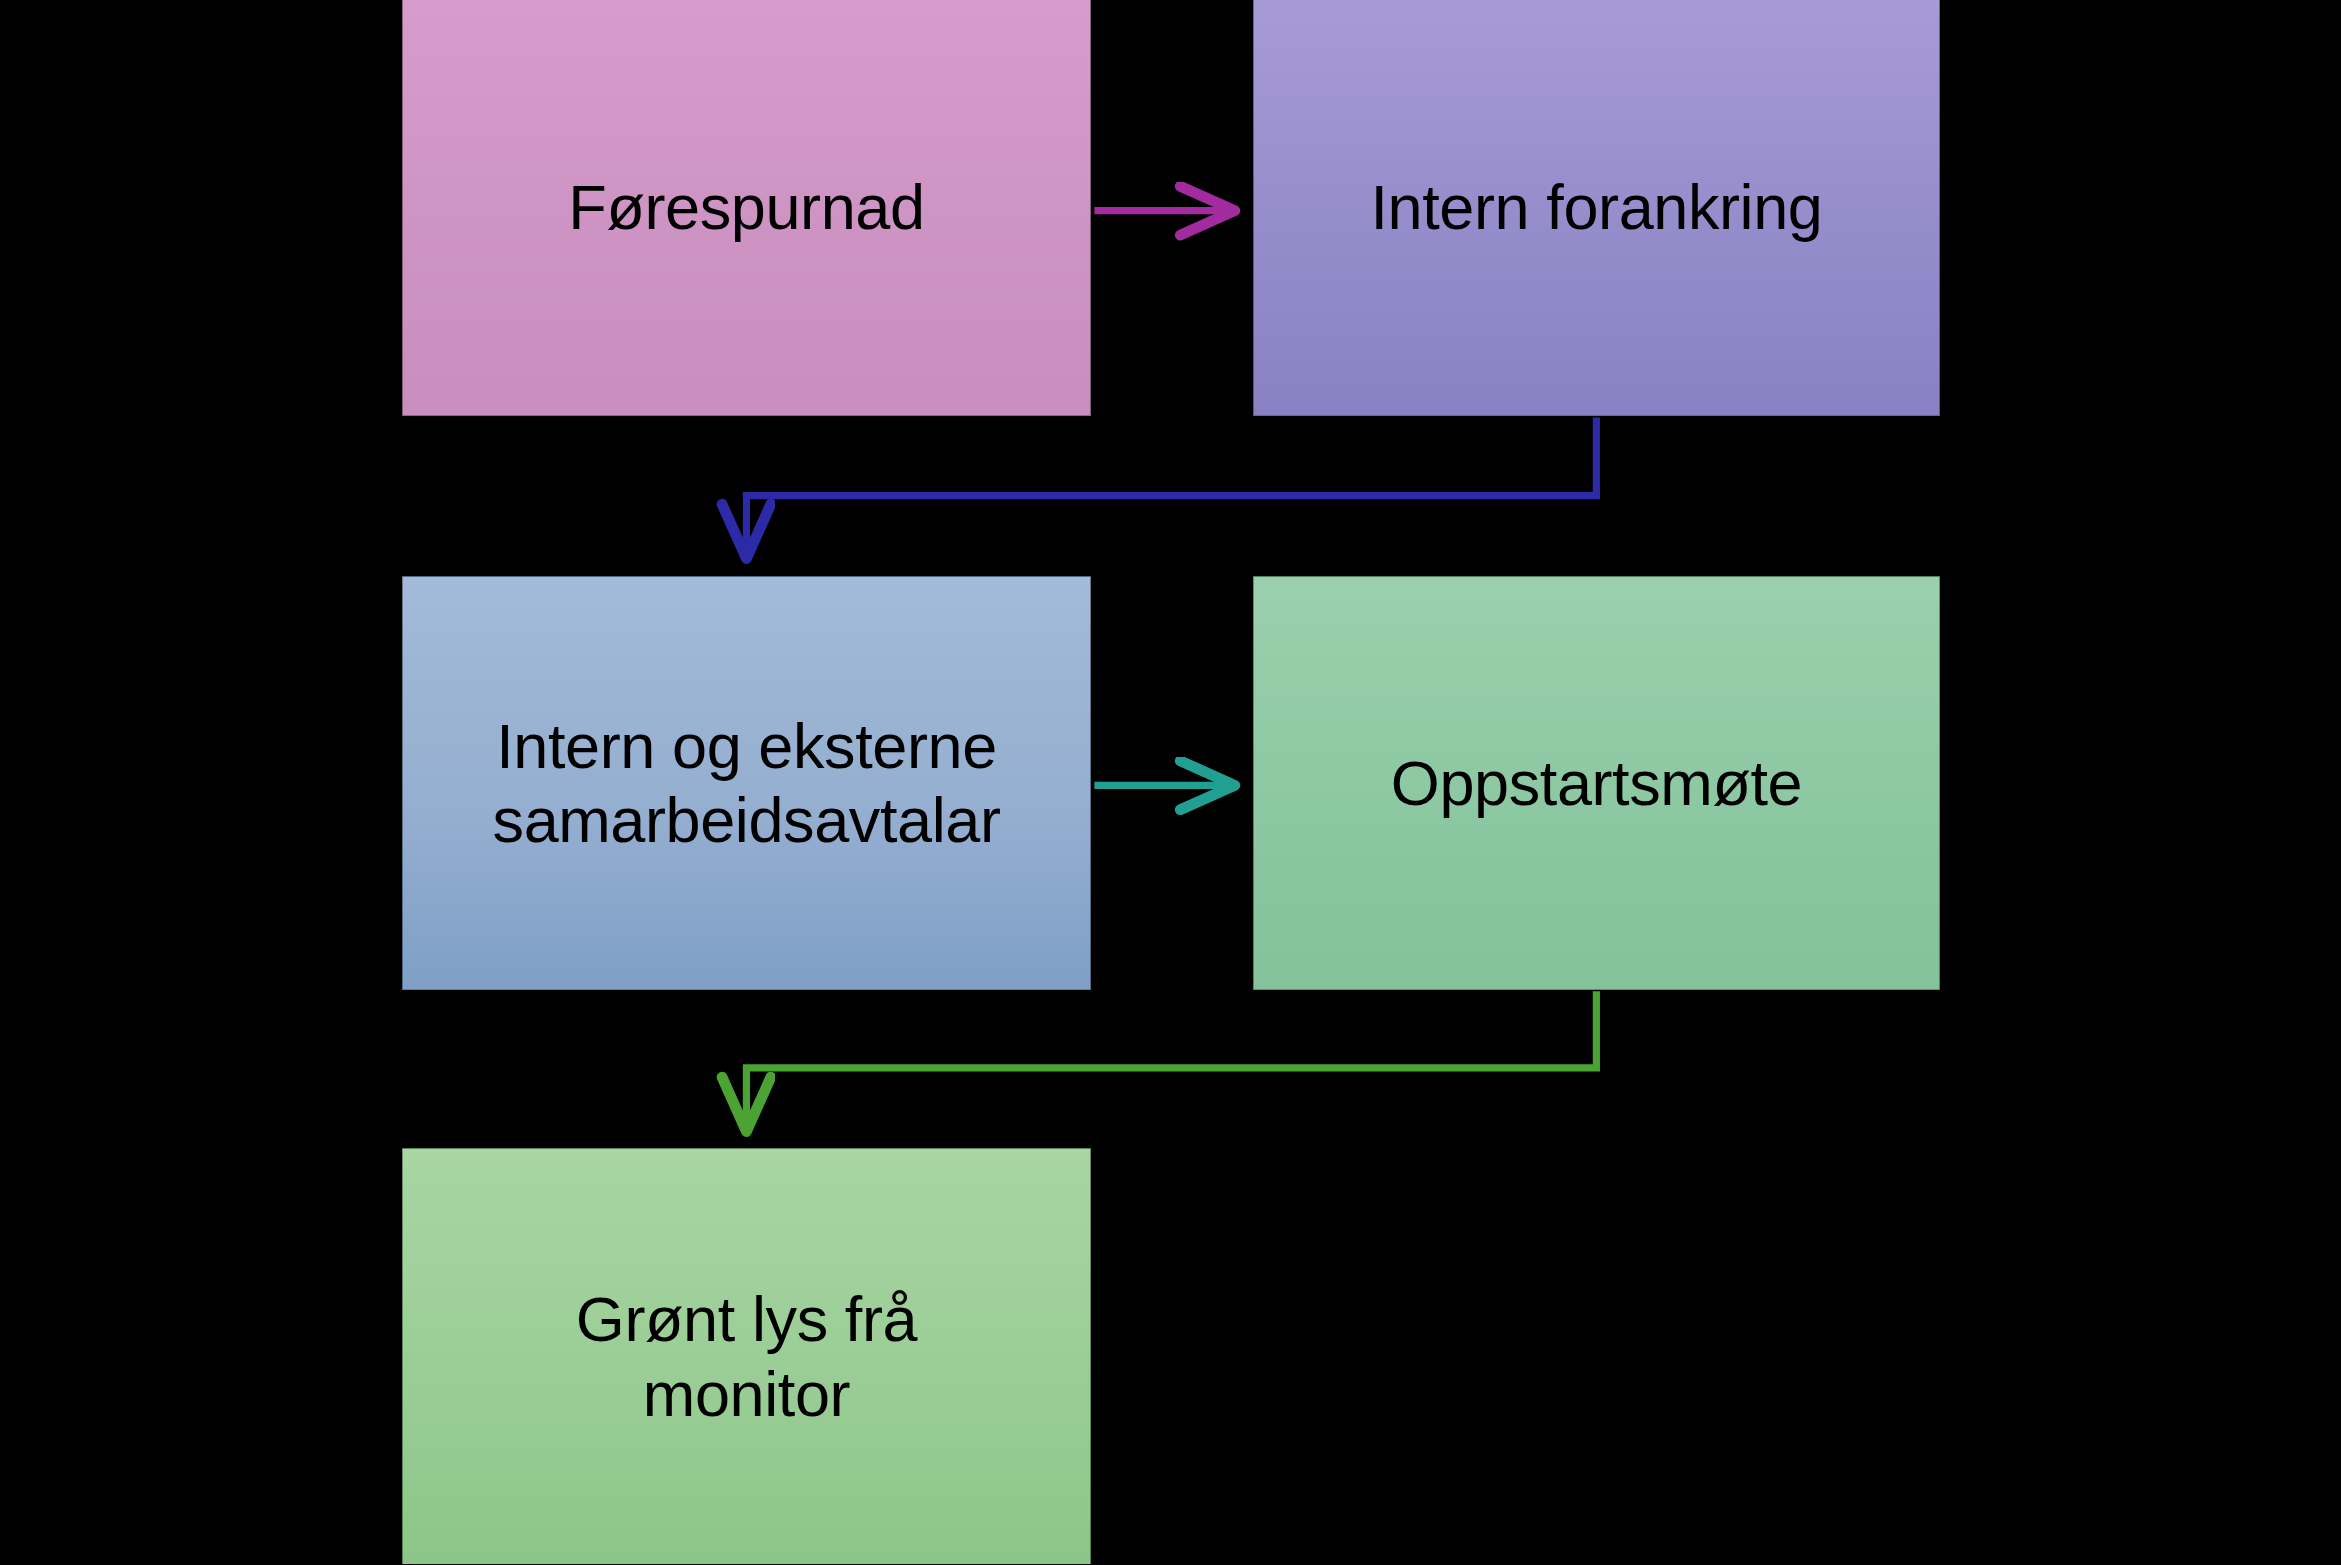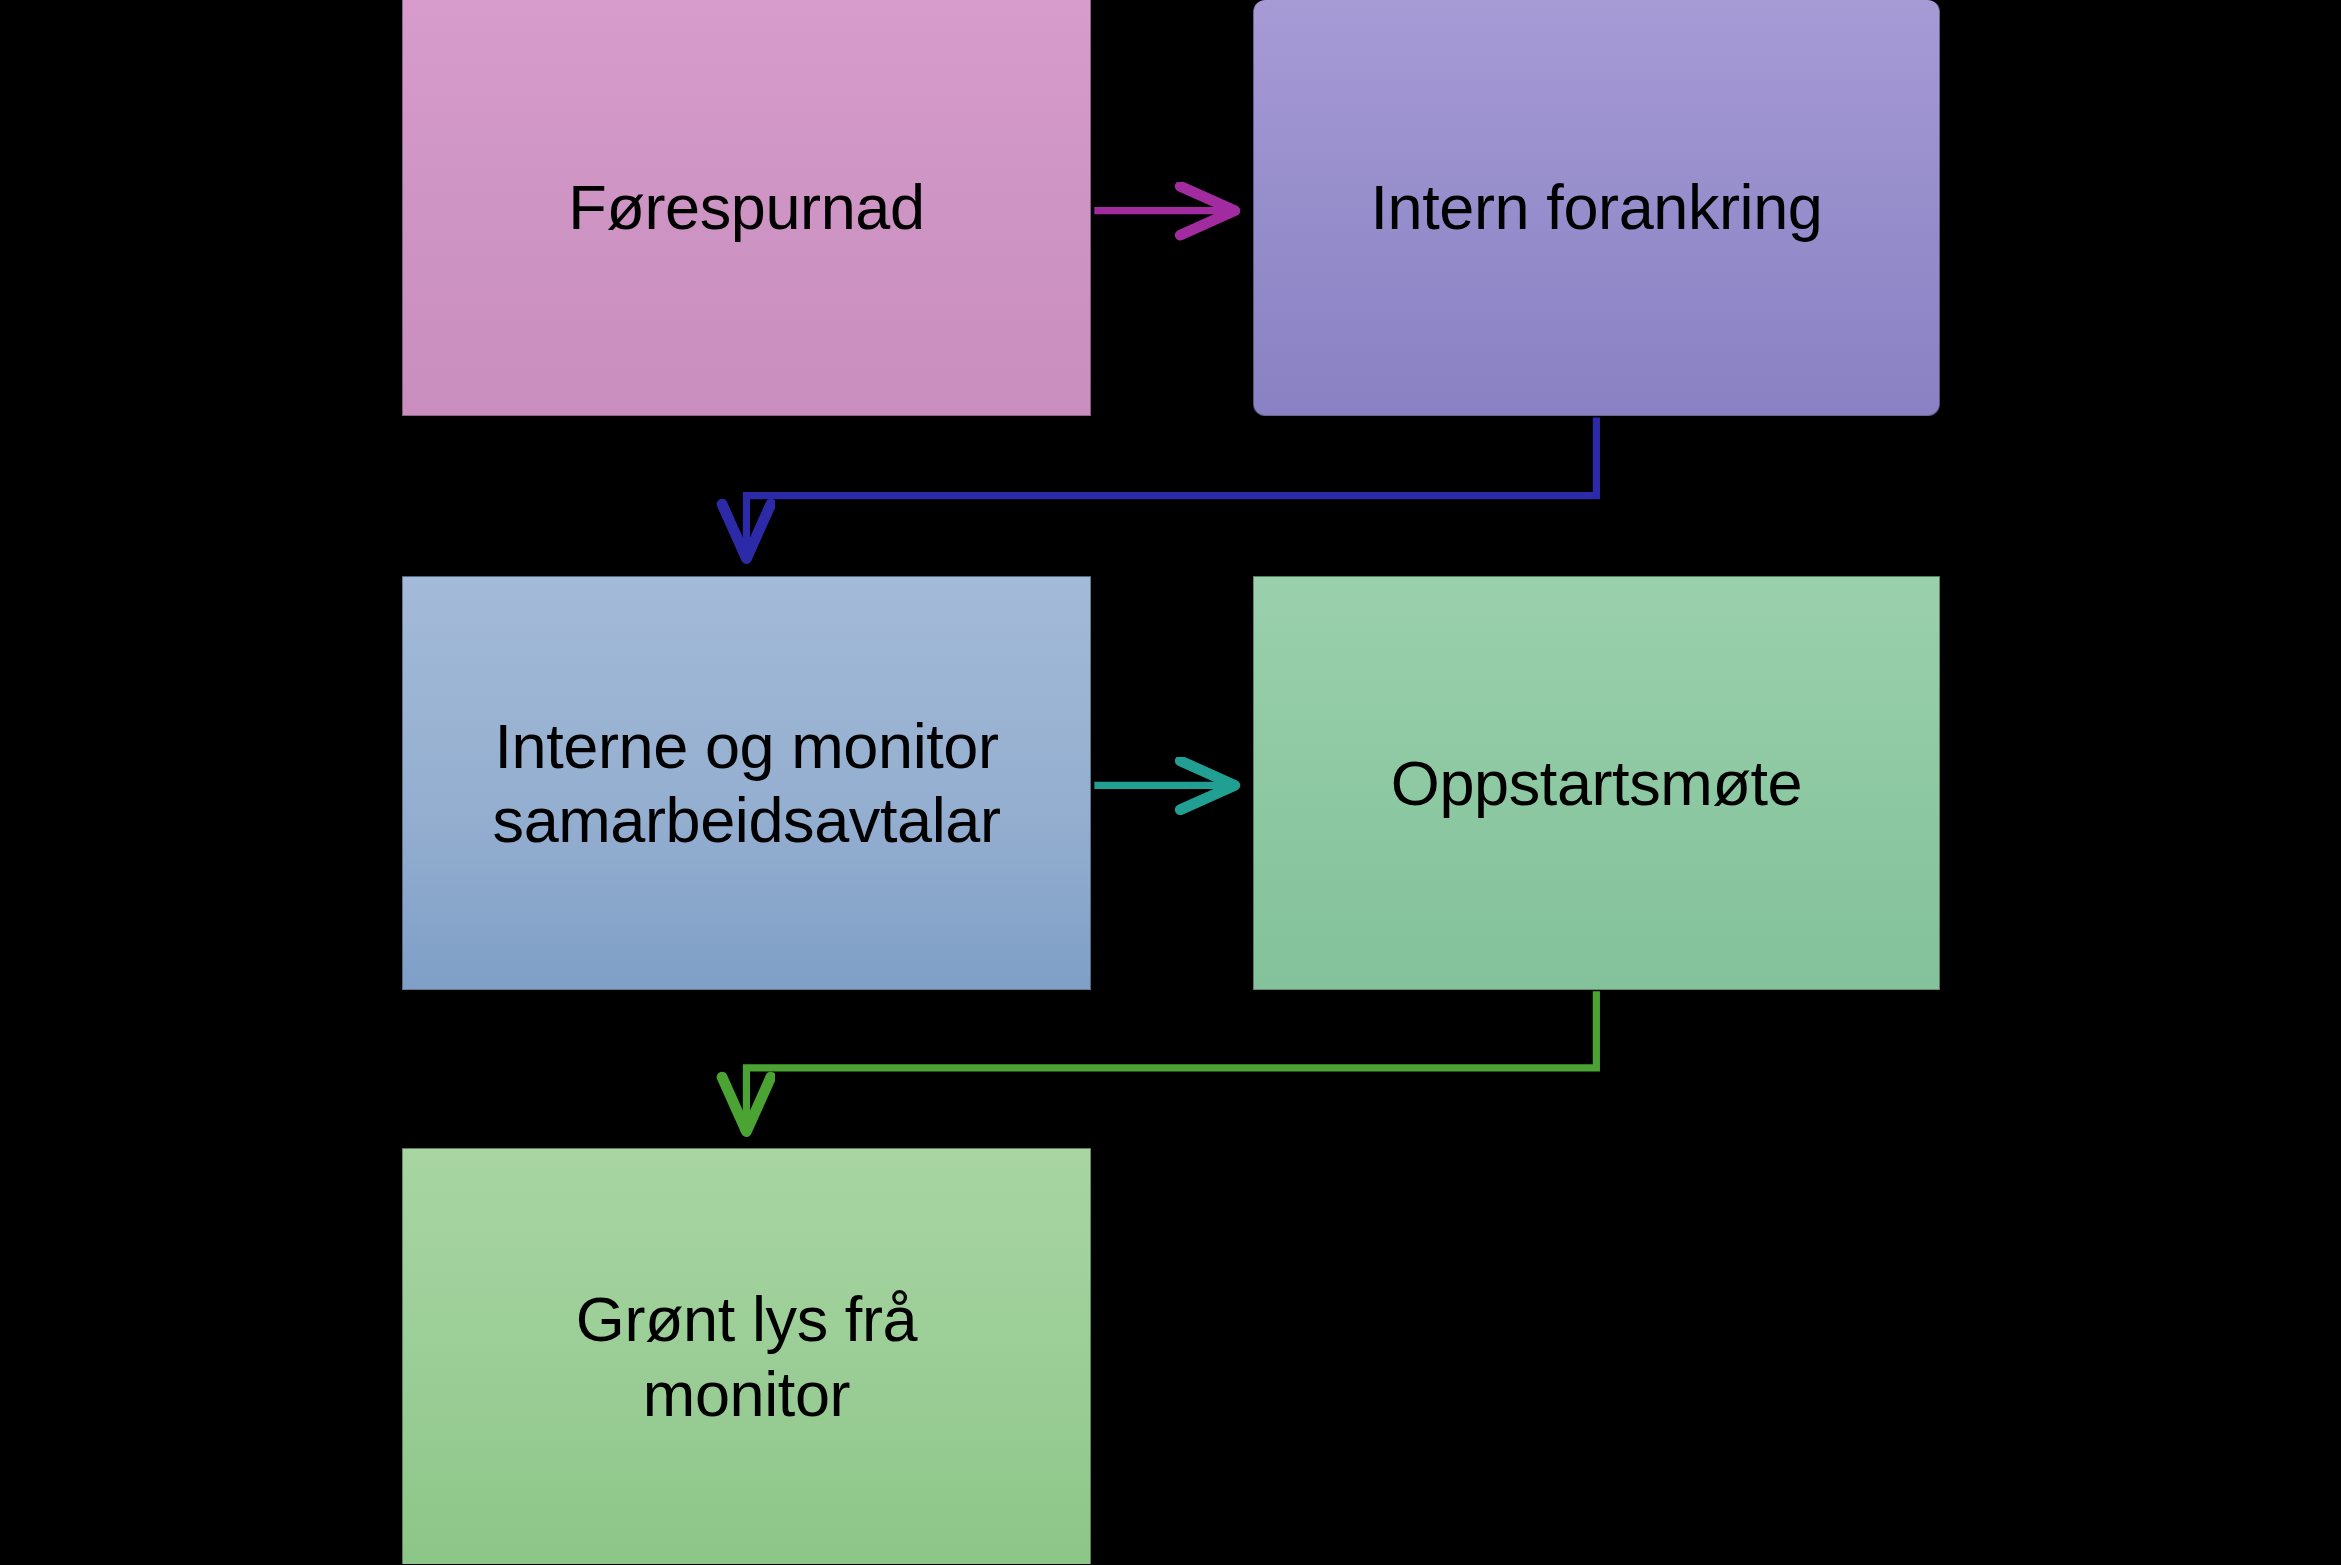--- a/index.html
+++ b/index.html
@@ -41,21 +41,20 @@
   
   #node-forespurnad {
     left: 402px;  top: 0px;    width: 689px;  height: 416px;
     background: linear-gradient(180deg, #d79ccb 0%, #ce94c3 50%, #c98ebe 100%);
     border-top: none;
   }
   #node-intern-forankring {
     left: 1253px; top: 0px;    width: 687px;  height: 416px;
     background: linear-gradient(180deg, #a79bd6 0%, #958ccb 55%, #8a81c4 100%);
     border-top: none;
-    border-radius: 12px;
   }
   #node-samarbeidsavtalar {
     left: 402px;  top: 576px;  width: 689px;  height: 414px;
     background: linear-gradient(180deg, #a3bad8 0%, #95afd0 55%, #7f9fc7 100%);
   }
   #node-oppstartsmote {
     left: 1253px; top: 576px;  width: 687px;  height: 414px;
     background: linear-gradient(180deg, #9bd0ad 0%, #8cc8a2 55%, #83c29a 100%);
   }
   #node-gront-lys {
@@ -105,21 +104,21 @@
 
   <div class="node" id="node-forespurnad">
     <span class="node-label">Førespurnad</span>
   </div>
 
   <div class="node" id="node-intern-forankring">
     <span class="node-label">Intern forankring</span>
   </div>
 
   <div class="node" id="node-samarbeidsavtalar">
-    <span class="node-label">Interne og monitor
+    <span class="node-label">Intern og eksterne
 samarbeidsavtalar</span>
   </div>
 
   <div class="node" id="node-oppstartsmote">
     <span class="node-label">Oppstartsmøte</span>
   </div>
 
   <div class="node" id="node-gront-lys">
     <span class="node-label">Grønt lys frå
 monitor</span>

